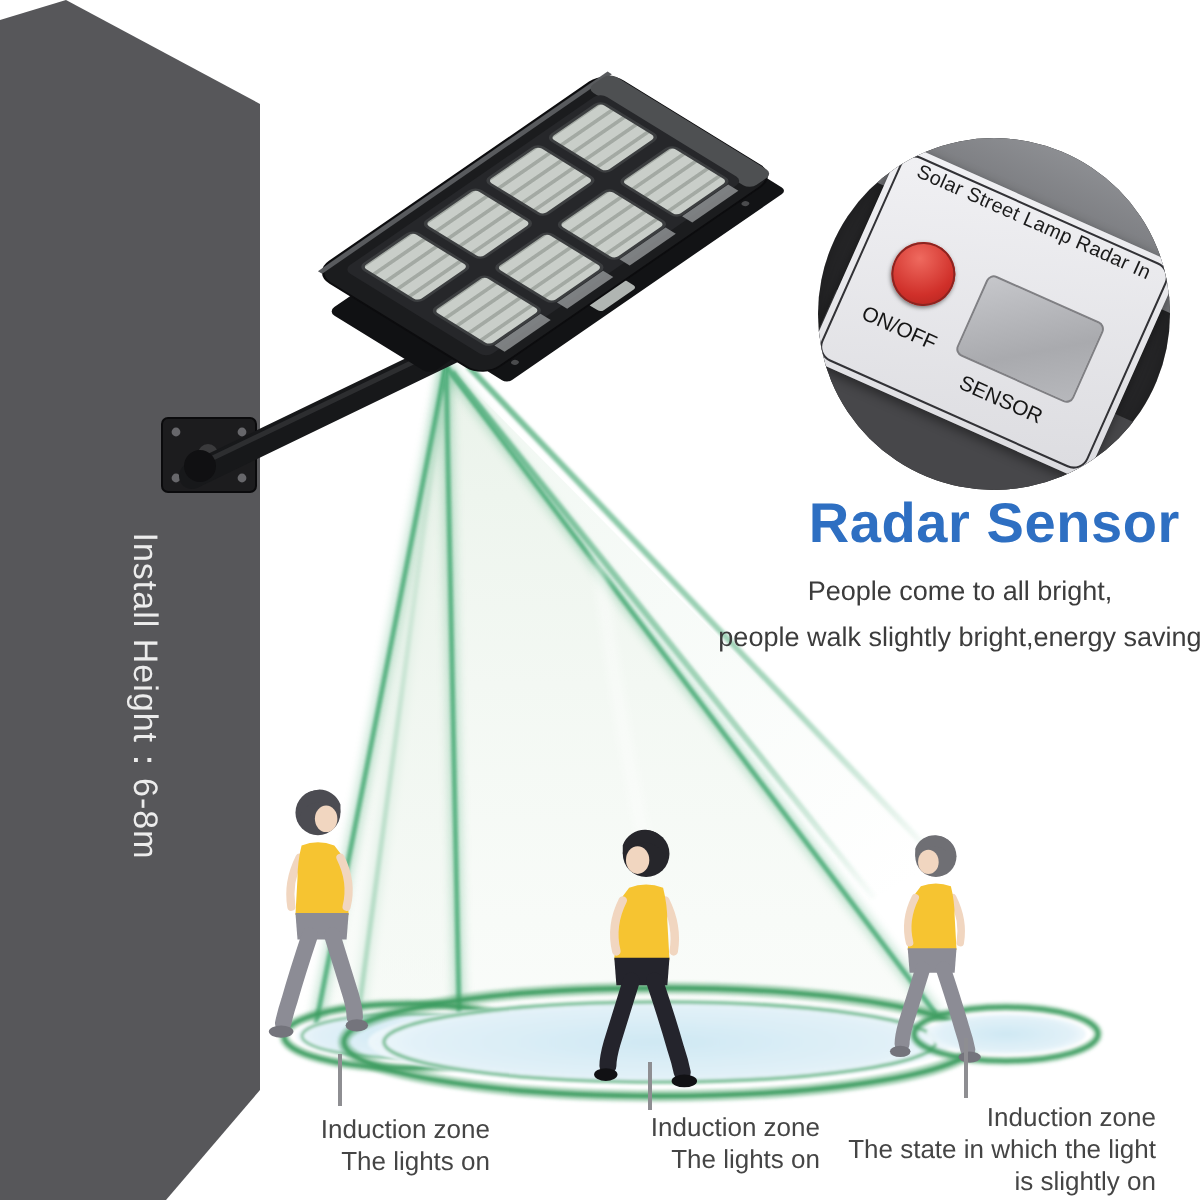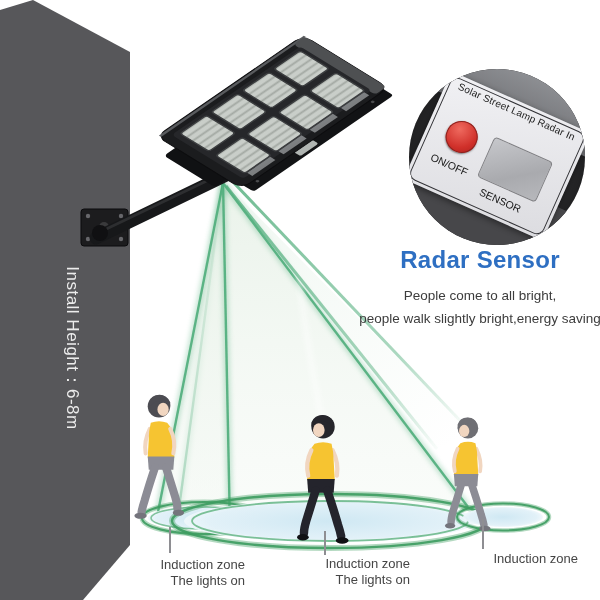--- a/index.html
+++ b/index.html
@@ -13,22 +13,22 @@
         transform:rotate(90deg);color:#ececec;font-size:17px;letter-spacing:.5px;text-align:center;white-space:nowrap;}
 
   
   .scene{position:absolute;left:0;top:0;z-index:3;}
   .person{position:absolute;z-index:4;}
 
   
   .leader{position:absolute;width:2px;background:#8e8e92;z-index:5;}
   .zone{position:absolute;z-index:5;text-align:right;font-size:13px;line-height:16px;color:#454545;}
 
-  .radar-title{position:absolute;left:370px;top:246px;width:220px;text-align:center;z-index:5;
-        font-size:24px;font-weight:bold;color:#2e6fc2;letter-spacing:.3px;}
+  .radar-title{position:absolute;left:370px;top:246px;width:220px;text-align:right;z-index:5;
+        font-size:28px;font-weight:bold;color:#2e6fc2;letter-spacing:.3px;}
   .radar-desc{position:absolute;left:330px;top:284px;width:300px;text-align:center;z-index:5;
         font-size:13.5px;line-height:23px;color:#3c3c3c;}
 
   
   .inset{position:absolute;left:409px;top:69px;width:176px;height:176px;border-radius:50%;
         overflow:hidden;background:#29292b;z-index:6;box-shadow:inset 0 0 18px rgba(0,0,0,.4);}
   .inset .band-light{position:absolute;left:-20px;top:-28px;width:240px;height:78px;
         background:linear-gradient(#9b9da1,#707175);transform:rotate(24deg);}
   .inset .band-dark{position:absolute;left:-24px;top:122px;width:250px;height:110px;
         background:#47474a;transform:rotate(24deg);}
@@ -230,20 +230,22 @@
   <div class="zone" style="left:95px;top:557px;width:150px;">
     <div>Induction zone</div>
     <div>The lights on</div>
   </div>
   <div class="zone" style="left:240px;top:556px;width:170px;">
     <div>Induction zone</div>
     <div>The lights on</div>
   </div>
   <div class="zone" style="left:388px;top:551px;width:190px;">
     <div>Induction zone</div>
+    <div>The state in which the light</div>
+    <div>is slightly on</div>
   </div>
 
   <div class="radar-title">Radar Sensor</div>
   <div class="radar-desc">
     <div>People come to all bright,</div>
     <div>people walk slightly bright,energy saving</div>
   </div>
 
   <div class="inset">
     <div class="band-light"></div>

